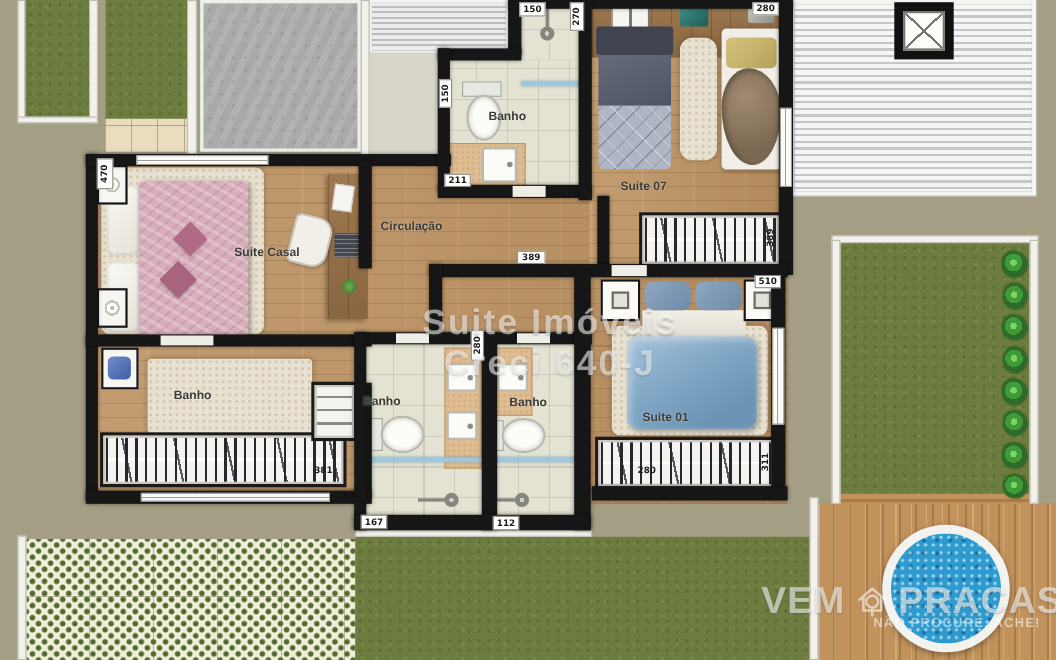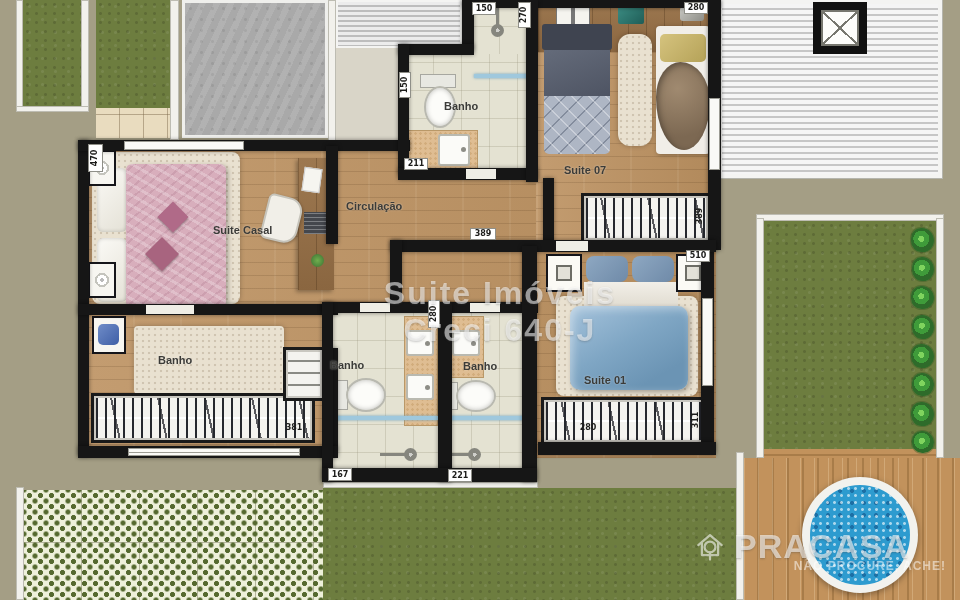--- a/index.html
+++ b/index.html
@@ -309,21 +309,21 @@
   <div class="abs dim vtext" style="left:428px;top:300px;width:12px;height:28px">
       <span>280</span>
     </div>
   <div class="abs dimPlain" style="left:282px;top:424px;width:24px;height:12px">
       <span>381</span>
     </div>
   <div class="abs dim" style="left:328px;top:468px;width:24px;height:13px">
       <span>167</span>
     </div>
   <div class="abs dim" style="left:448px;top:469px;width:24px;height:13px">
-      <span>221</span>
+      <span>112</span>
     </div>
   <div class="abs dimPlain" style="left:576px;top:424px;width:24px;height:12px">
       <span>280</span>
     </div>
   <div class="abs dimPlain vtext" style="left:690px;top:416px;width:12px;height:24px">
       <span>311</span>
     </div>
 
   <div class="abs rlabel" style="left:213px;top:224px;width:100px">Suite Casal</div>
   <div class="abs rlabel" style="left:158px;top:354px;width:100px">Banho</div>
@@ -331,20 +331,21 @@
   <div class="abs rlabel" style="left:444px;top:100px;width:90px">Banho</div>
   <div class="abs rlabel" style="left:330px;top:359px;width:72px">Banho</div>
   <div class="abs rlabel" style="left:463px;top:360px;width:72px">Banho</div>
   <div class="abs rlabel" style="left:564px;top:164px;width:100px">Suite 07</div>
   <div class="abs rlabel" style="left:584px;top:374px;width:100px">Suite 01</div>
 
   <div class="abs wm" style="left:280px;top:277px;width:440px">Suite Imóveis</div>
   <div class="abs wm" style="left:280px;top:314px;width:440px">Creci 640-J</div>
 
   <div class="abs brand" style="left:692px;top:528px">
+    <span>VEM</span>
     <svg width="36" height="36" viewBox="0 0 40 40" style="opacity:.58" fill="none" stroke="#ffffff" stroke-width="2.5" stroke-linecap="round" stroke-linejoin="round">
       <path d="M7 19 L20 8 L33 19"></path>
       <path d="M11 17 V30 H29 V17"></path>
       <circle cx="20" cy="21" r="6"></circle>
       <line x1="20" y1="27" x2="20" y2="35"></line>
     </svg>
     <span>PRACASA</span>
   </div>
   <div class="abs brandTag" style="left:700px;top:560px;width:246px">NÃO PROCURE, ACHE!</div>
 

